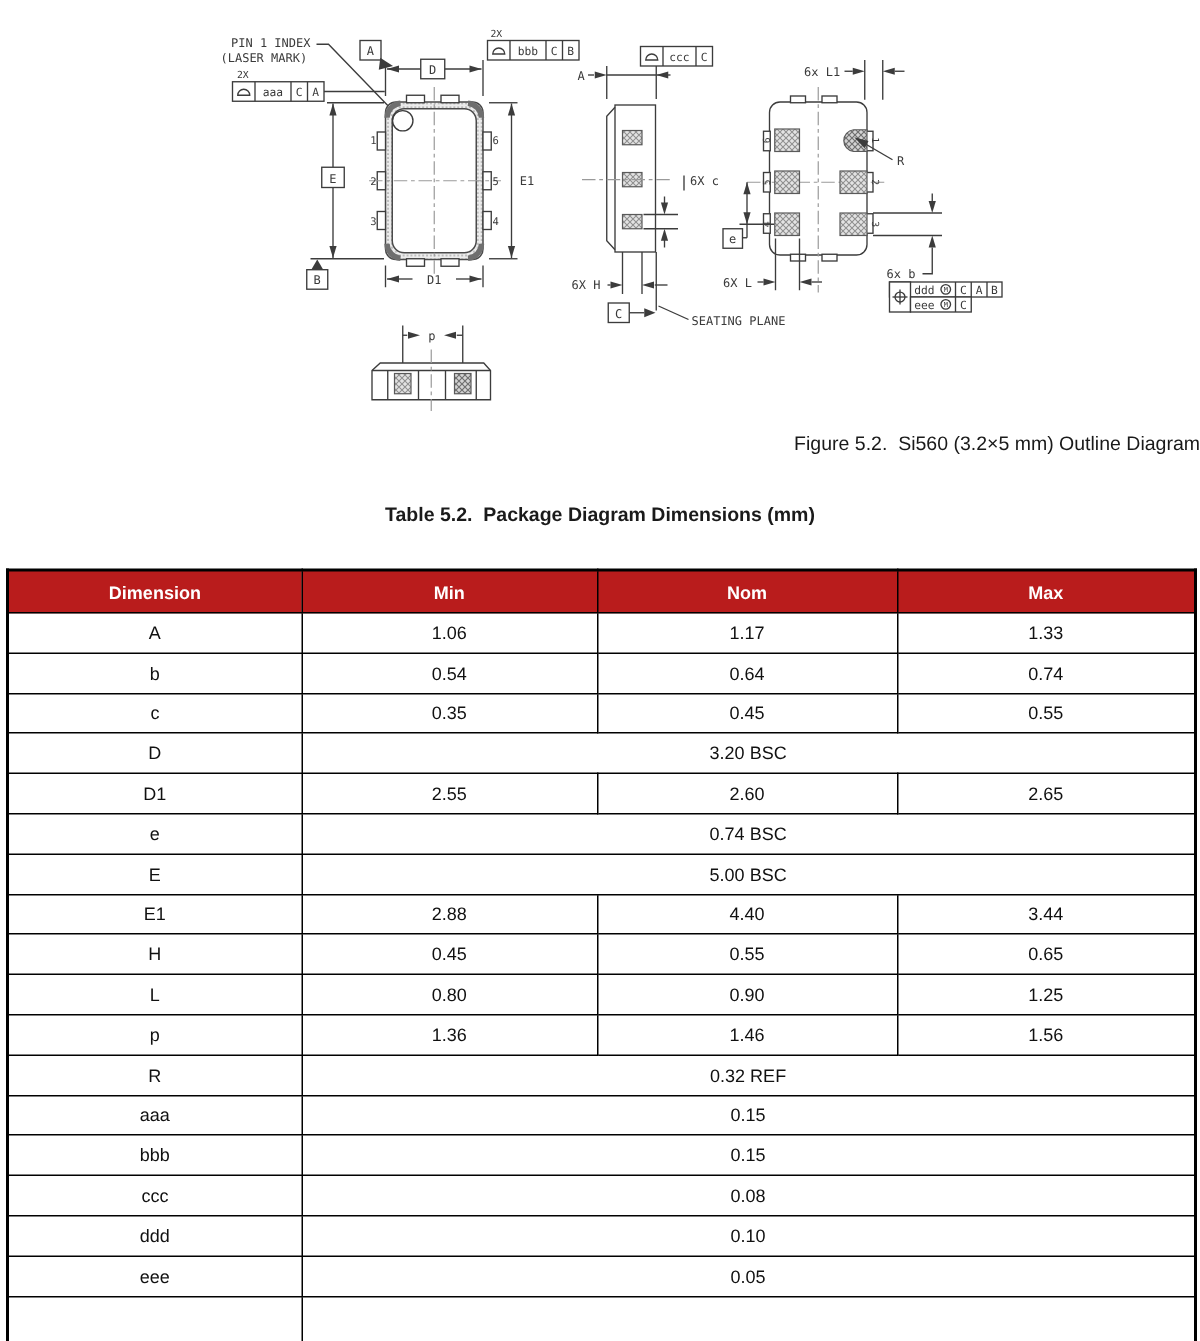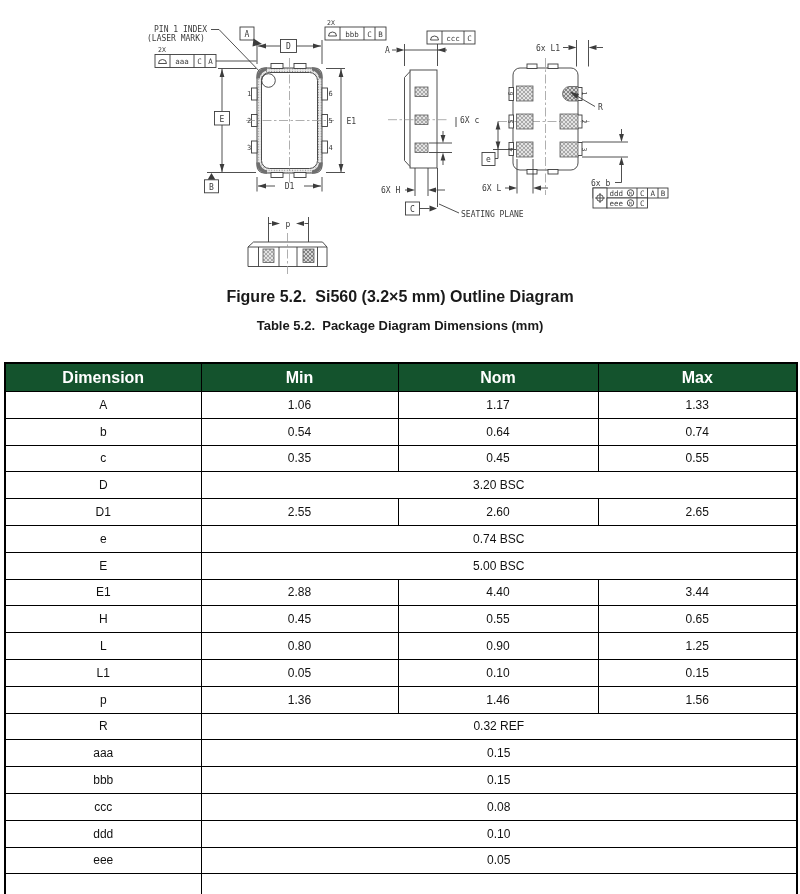--- a/index.html
+++ b/index.html
@@ -12,29 +12,29 @@
   .ln{stroke:#3c3c3c;stroke-width:0.9;fill:none;}
   .lnw{stroke:#3c3c3c;stroke-width:0.9;fill:#ffffff;}
   .cl{stroke:#9a9a9a;stroke-width:0.8;fill:none;stroke-dasharray:9 2.5 2.5 2.5;}
   .ah{fill:#3c3c3c;stroke:none;}
   .cornr{stroke:#6f6f6f;stroke-width:3.6;fill:none;}
   svg text{font-family:"DejaVu Sans Mono","Liberation Mono",monospace;font-size:8px;fill:#3a3a3a;}
   .t75{font-size:7.5px;} .t7{font-size:7px;} .t65{font-size:6.5px;} .t5{font-size:4.6px;}
   .tm{text-anchor:middle;}
   .fcf{fill:#ffffff;stroke:#3c3c3c;stroke-width:0.9;}
   
-  .fig-caption{margin-top:6px;text-align:center;font-weight:bold;font-size:16px;white-space:pre;}
-  .tbl-caption{margin-top:12px;text-align:center;font-weight:bold;font-size:13px;white-space:pre;}
+  .fig-caption{margin-top:6px;text-align:right;font-weight:normal;font-size:13px;white-space:pre;}
+  .tbl-caption{margin-top:32px;text-align:center;font-weight:bold;font-size:13px;white-space:pre;}
   
   table.dims{
     margin:29px 0 0 4px;border-collapse:collapse;width:792px;table-layout:fixed;
     border:2.5px solid #000;
   }
   table.dims th{
-    background:#14532d;color:#fff;font-size:16px;font-weight:bold;
+    background:#b91c1c;color:#fff;font-size:12px;font-weight:bold;
     height:27px;border:1.5px solid #000;padding:0;text-align:center;
   }
   table.dims td{
     height:25.8px;border:1.5px solid #000;padding:0;text-align:center;
     font-size:12px;color:#111;background:#fff;
   }
   table.dims tr.filler td{height:34px;}
 </style>
 </head>
 <body>
@@ -419,26 +419,20 @@
         <td>0.55</td>
         <td>0.65</td>
       </tr>
       <tr>
         <td>L</td>
         <td>0.80</td>
         <td>0.90</td>
         <td>1.25</td>
       </tr>
       <tr>
-        <td>L1</td>
-        <td>0.05</td>
-        <td>0.10</td>
-        <td>0.15</td>
-      </tr>
-      <tr>
         <td>p</td>
         <td>1.36</td>
         <td>1.46</td>
         <td>1.56</td>
       </tr>
       <tr>
         <td>R</td>
         <td colspan="3">0.32 REF</td>
       </tr>
       <tr>

